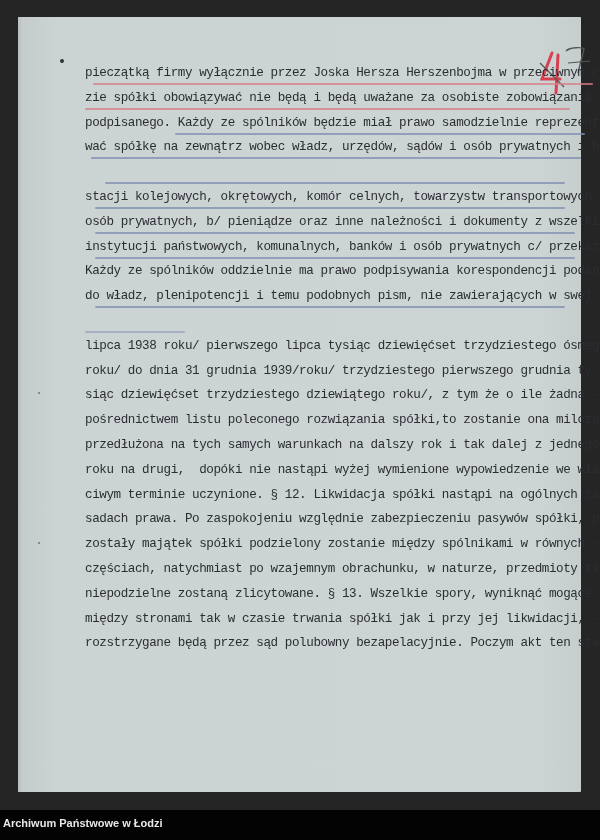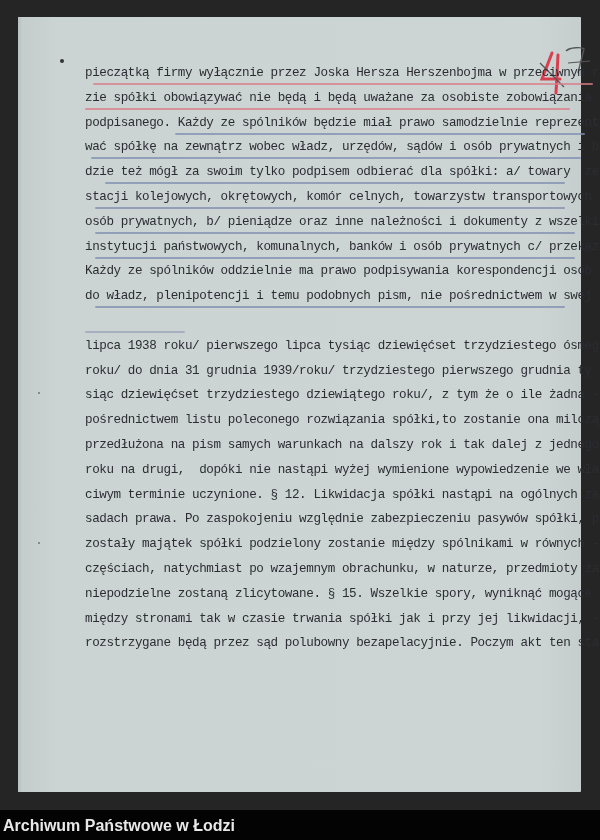--- a/index.html
+++ b/index.html
@@ -9,21 +9,21 @@
         background-image:linear-gradient(90deg,#c3cbcb 0px,#ccd3d3 40px,#cdd4d4 520px,#c6cdcd 563px);
         border-radius:1px;}
   .fold{position:absolute;left:0;top:0;width:6px;height:100%;background:linear-gradient(90deg,#b9c1c1,#c8cfcf);}
   .text{position:absolute;left:67px;top:44px;width:490px;}
   .line{position:relative;height:24.8px;line-height:24.8px;font-size:12.6px;color:#2b2d33;white-space:pre;letter-spacing:-0.42px;}
   .ul{position:absolute;height:2px;border-radius:1px;opacity:.75;}
   .ul.red{background:#d97c86;}
   .ul.blue{background:#7f8db0;}
   .folio{position:absolute;left:520px;top:28px;width:70px;height:50px;}
   .footer{position:absolute;left:0;top:810px;width:600px;height:30px;background:#030303;}
-  .footer span{position:absolute;left:3px;top:7px;font-family:"Liberation Sans","DejaVu Sans",sans-serif;font-weight:bold;font-size:16px;color:#e8e8e8;}
+  .footer span{position:absolute;left:3px;top:7px;font-family:"Liberation Sans","DejaVu Sans",sans-serif;font-weight:bold;font-size:11px;color:#e8e8e8;}
   .dot{position:absolute;width:3px;height:3px;border-radius:50%;background:#333;}
 </style>
 </head>
 <body>
 
 <div class="scan-bg"></div>
 
 <div class="page">
   <div class="fold"></div>
 
@@ -37,38 +37,38 @@
 
   <div class="dot" style="left:42px;top:42px;width:4px;height:4px;"></div>
   <div class="dot" style="left:20px;top:375px;width:2px;height:2px;opacity:.6;"></div>
   <div class="dot" style="left:20px;top:525px;width:2px;height:2px;opacity:.6;"></div>
 
   <div class="text">
     <div class="line"><span>pieczątką firmy wyłącznie przez Joska Hersza Herszenbojma w przeciwnym ra-</span><div class="ul red" style="left:8px;top:22px;width:500px;"></div></div>
     <div class="line"><span>zie spółki obowiązywać nie będą i będą uważane za osobiste zobowiązania -</span><div class="ul red" style="left:0px;top:22px;width:485px;"></div></div>
     <div class="line"><span>podpisanego. Każdy ze spólników będzie miał prawo samodzielnie reprezento-</span><div class="ul blue" style="left:90px;top:22px;width:410px;"></div></div>
     <div class="line"><span>wać spółkę na zewnątrz wobec władz, urzędów, sądów i osób prywatnych i bę-</span><div class="ul blue" style="left:6px;top:22px;width:490px;"></div></div>
-    <div class="line"><span>dzie też mógł za swoim tylko podpisem odbierać dla spółki: a/ towary  ze</span><div class="ul blue" style="left:20px;top:22px;width:460px;"></div></div>
+    <div class="line"><div class="ul blue" style="left:20px;top:22px;width:460px;"></div></div>
     <div class="line"><span>stacji kolejowych, okrętowych, komór celnych, towarzystw transportowych i</span><div class="ul blue" style="left:10px;top:22px;width:470px;"></div></div>
     <div class="line"><span>osób prywatnych, b/ pieniądze oraz inne należności i dokumenty z wszelkich</span><div class="ul blue" style="left:10px;top:22px;width:480px;"></div></div>
     <div class="line"><span>instytucji państwowych, komunalnych, banków i osób prywatnych c/ przekazy,</span><div class="ul blue" style="left:10px;top:22px;width:480px;"></div></div>
-    <div class="line"><span>Każdy ze spólników oddzielnie ma prawo podpisywania korespondencji osób</span></div>
-    <div class="line"><span>do władz, plenipotencji i temu podobnych pism, nie pośrednictwem w swej</span><div class="ul blue" style="left:10px;top:22px;width:470px;"></div></div>
+    <div class="line"><span>Każdy ze spólników oddzielnie ma prawo podpisywania korespondencji podań</span></div>
+    <div class="line"><span>do władz, plenipotencji i temu podobnych pism, nie zawierających w swej</span><div class="ul blue" style="left:10px;top:22px;width:470px;"></div></div>
     <div class="line"><div class="ul blue" style="left:0px;top:22px;width:100px;opacity:.5;"></div></div>
     <div class="line"><span>lipca 1938 roku/ pierwszego lipca tysiąc dziewięćset trzydziestego ósmego</span></div>
     <div class="line"><span>roku/ do dnia 31 grudnia 1939/roku/ trzydziestego pierwszego grudnia ty -</span></div>
     <div class="line"><span>siąc dziewięćset trzydziestego dziewiątego roku/, z tym że o ile żadna -</span></div>
     <div class="line"><span>pośrednictwem listu poleconego rozwiązania spółki,to zostanie ona milcząco</span></div>
-    <div class="line"><span>przedłużona na pism samych warunkach na dalszy rok i tak dalej z jednego</span></div>
+    <div class="line"><span>przedłużona na tych samych warunkach na dalszy rok i tak dalej z jednego</span></div>
     <div class="line"><span>roku na drugi,  dopóki nie nastąpi wyżej wymienione wypowiedzenie we właś</span></div>
     <div class="line"><span>ciwym terminie uczynione. § 12. Likwidacja spółki nastąpi na ogólnych za-</span></div>
     <div class="line"><span>sadach prawa. Po zaspokojeniu względnie zabezpieczeniu pasywów spółki, po-</span></div>
     <div class="line"><span>zostały majątek spółki podzielony zostanie między spólnikami w równych --</span></div>
     <div class="line"><span>częściach, natychmiast po wzajemnym obrachunku, w naturze, przedmioty zaś</span></div>
-    <div class="line"><span>niepodzielne zostaną zlicytowane. § 15. Wszelkie spory, wyniknąć mogące</span></div>
+    <div class="line"><span>niepodzielne zostaną zlicytowane. § 13. Wszelkie spory, wyniknąć mogące</span></div>
     <div class="line"><span>między stronami tak w czasie trwania spółki jak i przy jej likwidacji, --</span></div>
     <div class="line"><span>rozstrzygane będą przez sąd polubowny bezapelacyjnie. Poczym akt ten sta-</span></div>
   </div>
 </div>
 
 <div class="footer">
   <span>Archiwum Państwowe w Łodzi</span>
 </div>
 
 </body></html>

